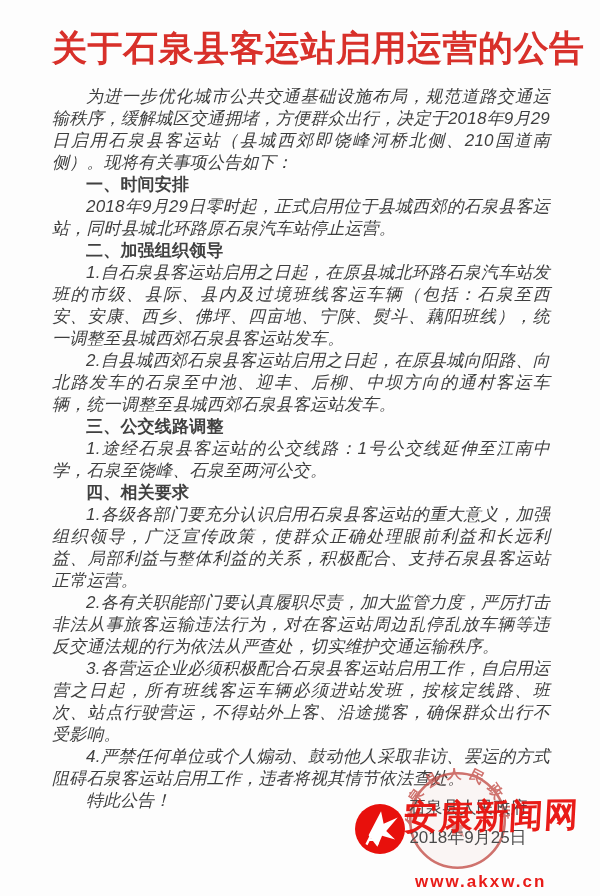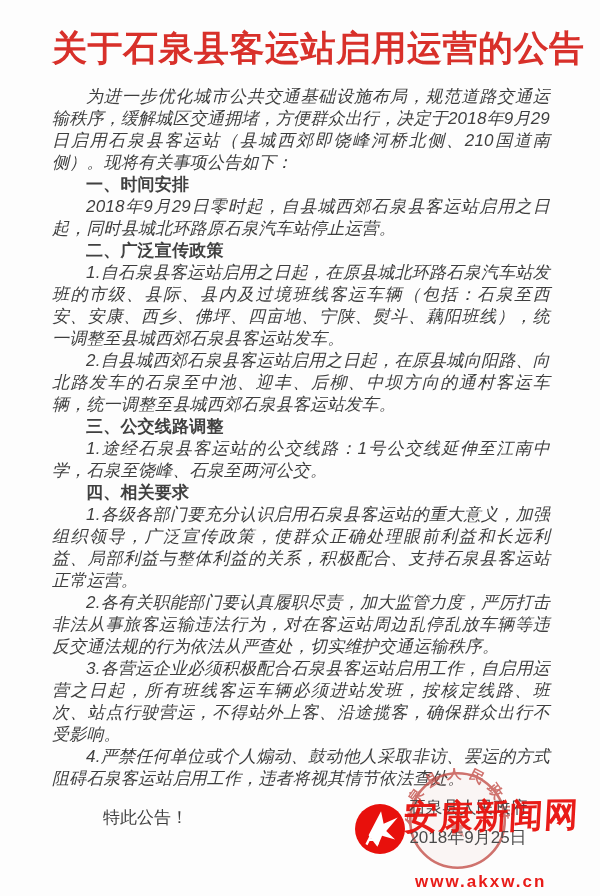--- a/index.html
+++ b/index.html
@@ -38,25 +38,26 @@
   .sec-heading{
     margin:0;
     color:#404040;
     font-size:17px;
     line-height:22px;
     font-weight:bold;
     text-indent:2em;
     letter-spacing:0.2px;
   }
   .closing{
-    margin:17px;
+    margin:0;
     color:#3e3e3e;
     font-size:17px;
     line-height:22px;
     text-indent:2em;
+    font-style:italic;
   }
   
   .seal{
     position:absolute;
     left:405px;top:768px;
     width:105px;height:105px;
     opacity:0.8;
     z-index:1;
   }
   .signature{
@@ -109,23 +110,23 @@
 <body>
 
 <div class="page">
 
   <div class="content">
     <h1 class="title">关于石泉县客运站启用运营的公告</h1>
 
     <p class="body-text">为进一步优化城市公共交通基础设施布局，规范道路交通运输秩序，缓解城区交通拥堵，方便群众出行，决定于2018年9月29日启用石泉县客运站（县城西郊即饶峰河桥北侧、210国道南侧）。现将有关事项公告如下：</p>
 
     <h2 class="sec-heading">一、时间安排</h2>
-    <p class="body-text">2018年9月29日零时起，自县城西郊石泉县客运站启用之日起，同时县城北环路原石泉汽车站停止运营。</p>
+    <p class="body-text">2018年9月29日零时起，正式启用位于县城西郊的石泉县客运站，同时县城北环路原石泉汽车站停止运营。</p>
 
-    <h2 class="sec-heading">二、广泛宣传政策</h2>
+    <h2 class="sec-heading">二、加强组织领导</h2>
     <p class="body-text">1.自石泉县客运站启用之日起，在原县城北环路石泉汽车站发班的市级、县际、县内及过境班线客运车辆（包括：石泉至西安、安康、西乡、佛坪、四亩地、宁陕、熨斗、藕阳班线），统一调整至县城西郊石泉县客运站发车。</p>
     <p class="body-text">2.自县城西郊石泉县客运站启用之日起，在原县城向阳路、向北路发车的石泉至中池、迎丰、后柳、中坝方向的通村客运车辆，统一调整至县城西郊石泉县客运站发车。</p>
 
     <h2 class="sec-heading">三、公交线路调整</h2>
     <p class="body-text">1.途经石泉县客运站的公交线路：1号公交线延伸至江南中学，石泉至饶峰、石泉至两河公交。</p>
 
     <h2 class="sec-heading">四、相关要求</h2>
     <p class="body-text">1.各级各部门要充分认识启用石泉县客运站的重大意义，加强组织领导，广泛宣传政策，使群众正确处理眼前利益和长远利益、局部利益与整体利益的关系，积极配合、支持石泉县客运站正常运营。</p>
     <p class="body-text">2.各有关职能部门要认真履职尽责，加大监管力度，严厉打击非法从事旅客运输违法行为，对在客运站周边乱停乱放车辆等违反交通法规的行为依法从严查处，切实维护交通运输秩序。</p>
     <p class="body-text">3.各营运企业必须积极配合石泉县客运站启用工作，自启用运营之日起，所有班线客运车辆必须进站发班，按核定线路、班次、站点行驶营运，不得站外上客、沿途揽客，确保群众出行不受影响。</p>

